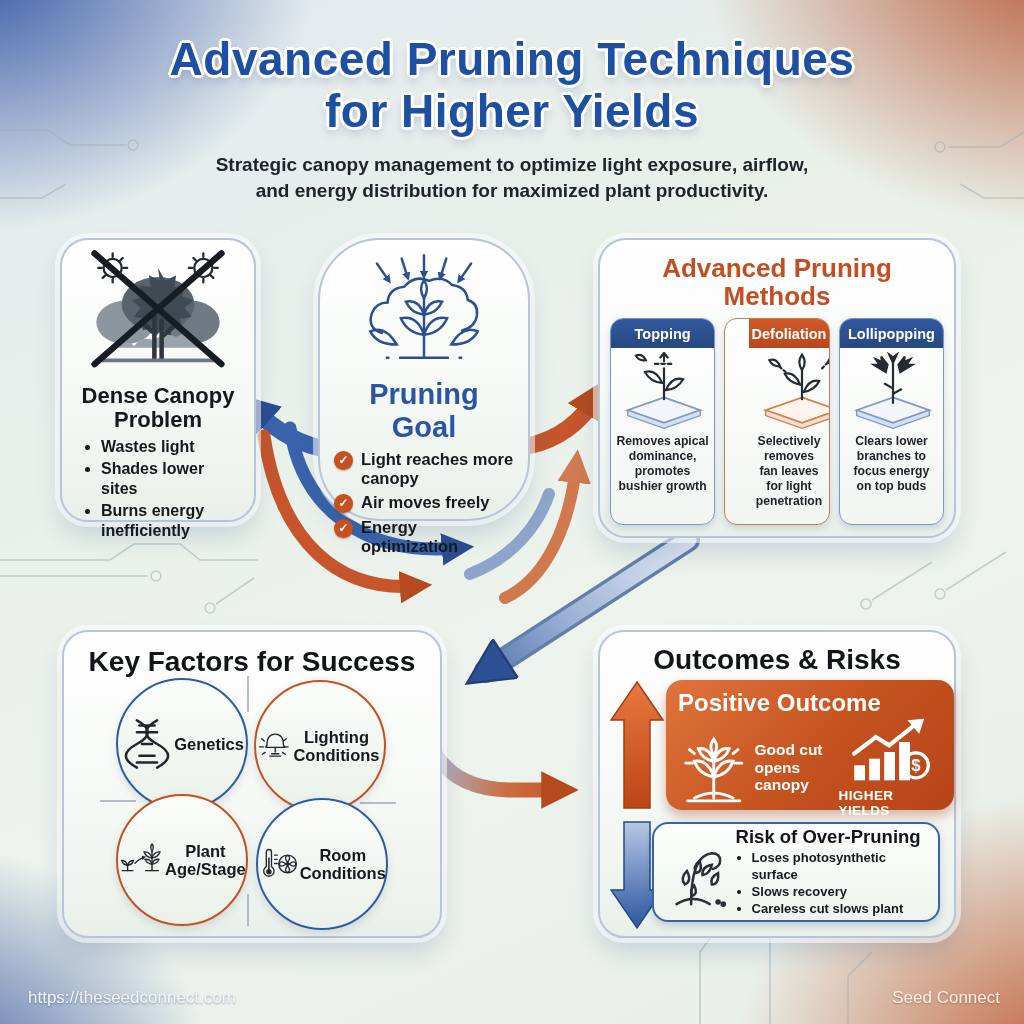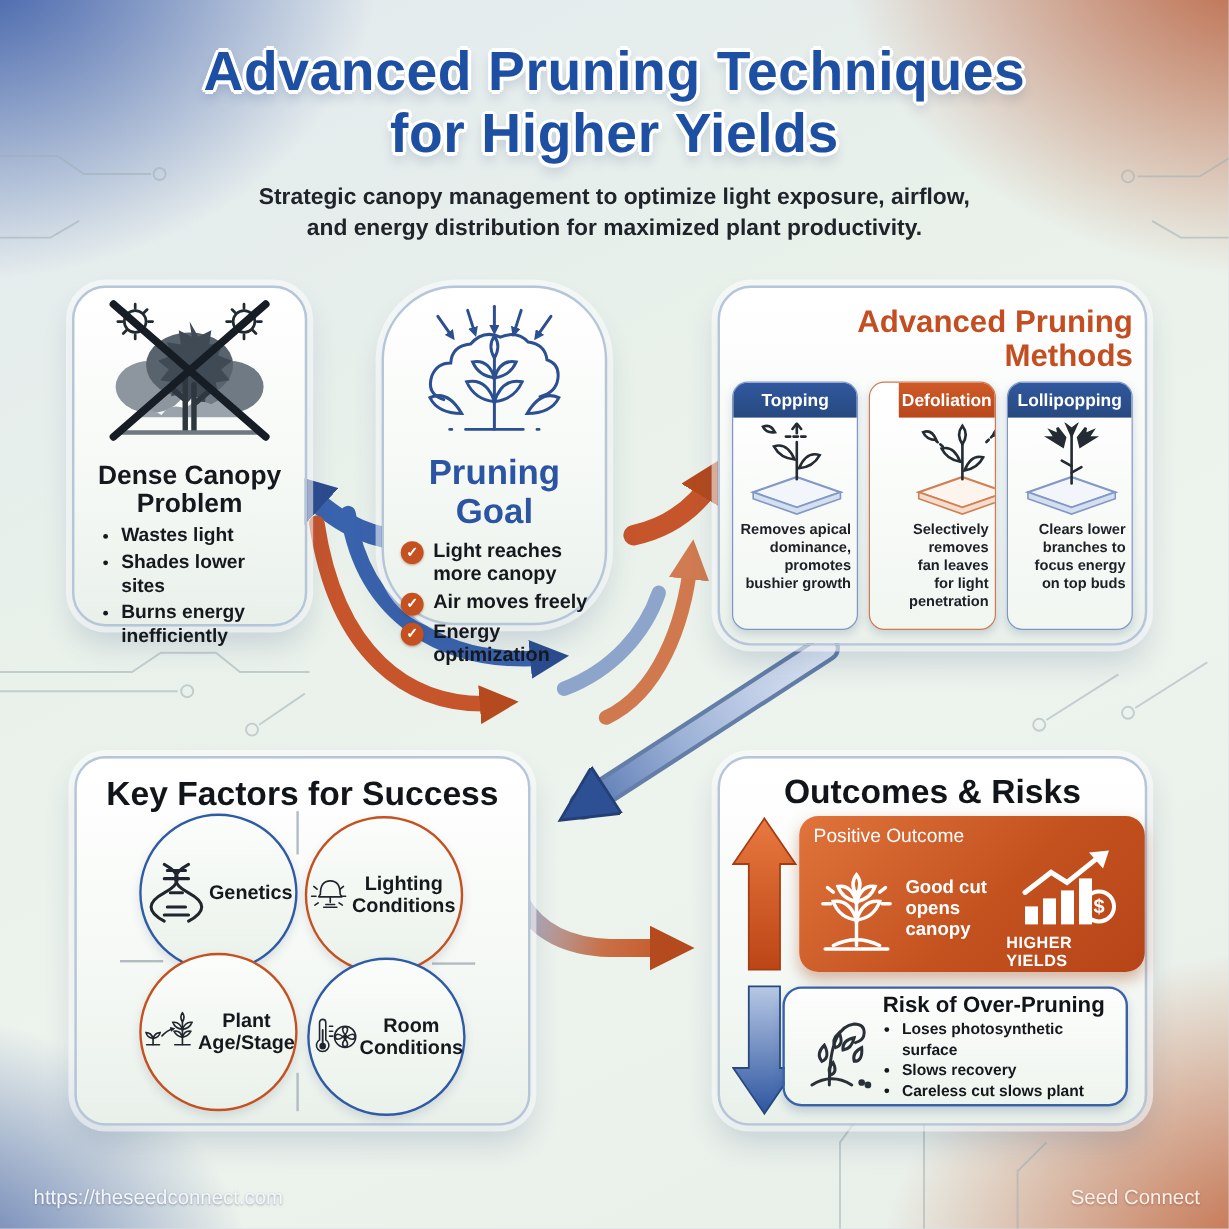--- a/index.html
+++ b/index.html
@@ -25,30 +25,30 @@
     border:2px solid #b6c5d8;border-radius:28px;
     box-shadow:0 0 0 5px rgba(255,255,255,.55),0 14px 24px rgba(40,70,120,.18);box-sizing:border-box;}
 
   
   .dense{left:60px;top:238px;width:196px;height:284px;padding:8px 10px;text-align:center;}
   .dense h2{margin:0;font-size:22px;line-height:1.08;font-weight:bold;color:#15181d;}
   .dense ul{margin:5px 0 0 14px;padding:0;text-align:left;font-size:16px;line-height:1.22;font-weight:bold;color:#15181d;}
   .dense li{margin:3px 15px;}
 
   
-  .goal{left:318px;top:238px;width:188px;height:283px;border-radius:62px;padding:12px 14px;box-sizing:border-box;text-align:center;}
+  .goal{left:318px;top:238px;width:212px;height:283px;border-radius:62px;padding:12px 14px;box-sizing:border-box;text-align:center;}
   .goal h2{margin:2px 0 6px;font-size:29px;font-weight:bold;color:#2b55a3;}
   .goal ul{list-style:none;margin:0;padding:0;text-align:left;}
   .goal li{display:flex;gap:8px;margin:5px 0;font-size:16.5px;line-height:1.15;font-weight:bold;color:#15181d;}
   .chk{flex:0 0 auto;width:19px;height:19px;margin-top:1px;border-radius:50%;background:#c4511f;color:#fff;
     display:inline-flex;align-items:center;justify-content:center;font-size:12px;box-shadow:0 1px 2px rgba(120,40,0,.4);}
   .chk::before{content:"✓";}
 
   
-  .methods{left:598px;top:238px;width:358px;height:300px;padding:12px 10px;text-align:right;}
+  .methods{left:598px;top:238px;width:358px;height:300px;padding:12px 10px;text-align:center;}
   .methods h2{margin:2px 0 8px;font-size:26px;line-height:1.08;font-weight:bold;color:#c34e22;}
   .mrow{display:flex;justify-content:center;gap:9px;}
   .mcard{width:107px;height:207px;background:linear-gradient(180deg,#ffffff,#f1f6f1);border-radius:13px;overflow:hidden;box-sizing:border-box;box-shadow:0 3px 7px rgba(40,70,120,.18);}
   .mcard.m-blue{border:1.6px solid #7e97c4;} .mcard.m-orange{border:1.6px solid #cf7a50;padding-left:24px;}
   .mhead{height:29px;display:flex;align-items:center;justify-content:center;color:#fff;font-size:14.5px;font-weight:bold;}
   .hdr-blue{background:linear-gradient(180deg,#31589f,#27497f);} .hdr-orange{background:linear-gradient(180deg,#cf5a28,#b8481c);}
   .mbody{padding:4px 5px 0;}
   .mdesc{margin:2px 0 0;font-size:12.2px;line-height:1.22;font-weight:bold;color:#1d2127;}
 
   
@@ -60,21 +60,21 @@
   .flabel{margin-top:2px;font-size:16.5px;line-height:1.08;font-weight:bold;color:#15181d;}
   .tick{position:absolute;background:#b2bcc2;}
 
   
   .outcomes{left:598px;top:630px;width:358px;height:308px;border-radius:26px;padding:8px;}
   .outcomes h2{margin:4px 0 0;font-size:28px;text-align:center;font-weight:bold;color:#111418;}
   .updown{position:absolute;left:10px;top:48px;}
   .positive{position:absolute;left:66px;top:48px;width:288px;height:130px;border-radius:16px;color:#fff;
     background:linear-gradient(135deg,#e0743c 0%,#c4521f 55%,#b64418 100%);box-shadow:0 6px 12px rgba(150,55,10,.35);
     padding:9px 12px;box-sizing:border-box;}
-  .positive h3{margin:0;font-size:16px;font-weight:normal;}
+  .positive h3{margin:0;font-size:24px;font-weight:bold;}
   .pos-row{display:flex;align-items:center;gap:5px;margin-top:0;}
   .pos-desc{width:84px;font-size:15.5px;line-height:1.12;font-weight:bold;}
   .pos-chart{display:flex;flex-direction:column;align-items:center;}
   .pos-badge{margin-top:1px;font-size:13.5px;font-weight:bold;letter-spacing:.4px;}
   .risk{position:absolute;left:52px;top:190px;width:288px;height:100px;border-radius:16px;
     background:linear-gradient(180deg,#fdfefd,#eef4ee);border:2px solid #3a62a8;box-shadow:0 4px 8px rgba(40,70,120,.2);
     display:flex;align-items:center;gap:3px;padding:4px 6px;box-sizing:border-box;}
   .risk h3{margin:0 0 2px;font-size:18.5px;font-weight:bold;color:#111418;}
   .risk ul{margin:0 0 0 16px;padding:0;font-size:13px;line-height:1.3;font-weight:bold;color:#15181d;}
 

